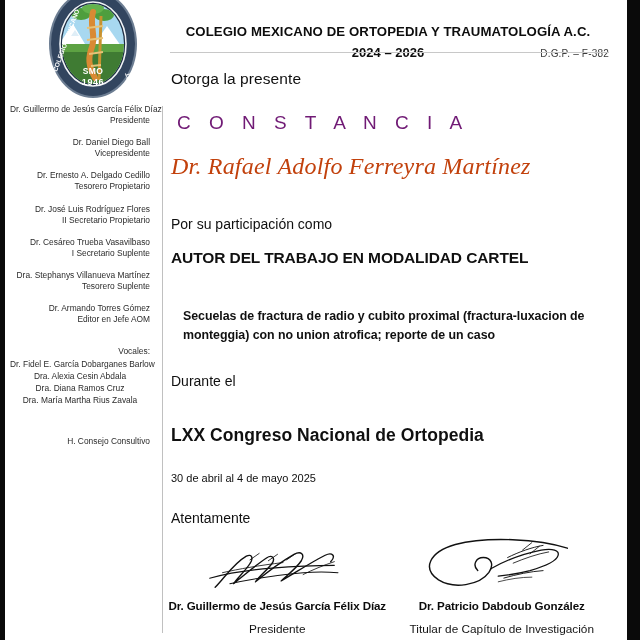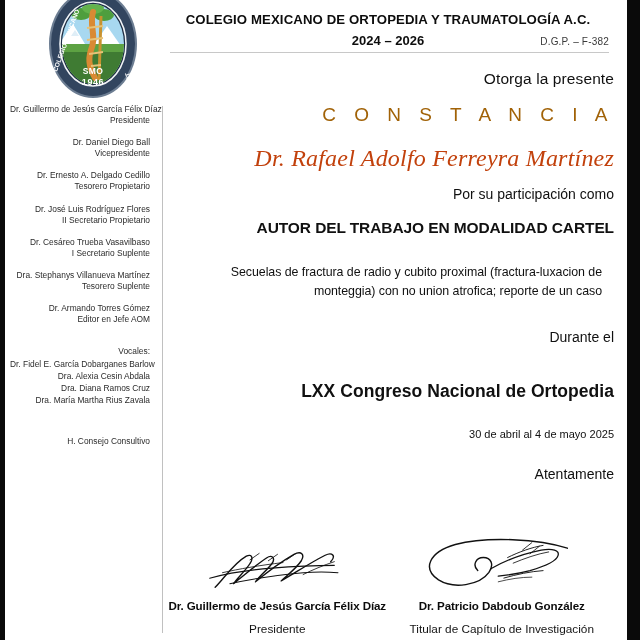--- a/index.html
+++ b/index.html
@@ -38,21 +38,21 @@
     position: absolute;
     left: 36px;
     top: -12px;
     width: 104px;
     height: 112px;
   }
   .header-text {
     position: absolute;
     left: 152px;
     right: 8px;
-    top: 12px;
+    top: 24px;
     text-align: center;
   }
   .org-name {
     font-size: 13.2px;
     font-weight: bold;
     letter-spacing: 0.1px;
     color: #0d0d0d;
     white-space: nowrap;
   }
   .term-row {
@@ -100,79 +100,79 @@
     white-space: nowrap;
   }
   .sidebar .ro {
     font-size: 8.4px;
     color: #2b2b2b;
     line-height: 1.32;
     white-space: nowrap;
   }
   .vocales-wrap { margin-top: 20px; }
   .vocales-title { font-size: 8.4px; color: #2b2b2b; line-height: 1.45; }
-  .vocales-wrap .nm { line-height: 1.45; }
+  .vocales-wrap .nm { line-height: 1.45; text-align: center; }
   .consejo {
     margin-top: 30px;
     font-size: 8.4px;
     color: #2b2b2b;
   }
   .v-divider {
     position: absolute;
     left: 157px;
     top: 106px;
     width: 1px;
     height: 527px;
     background: #c0c0c0;
   }
 
   
   .body-main {
     position: absolute;
     left: 166px;
     right: 13px;
     top: 60px;
-    text-align: right;
+    text-align: left;
     color: #101010;
   }
   .line-otorga {
     font-size: 15.5px;
     font-weight: 400;
     margin-top: 10px;
     letter-spacing: 0.1px;
   }
   .line-constancia {
     font-size: 19px;
     letter-spacing: 6.5px;
-    margin-top: 16px;
+    margin-top: 24px;
     padding-left: 6px;
-    color: #a16207;
+    color: #701a75;
   }
   .line-name {
     font-family: "Liberation Serif", serif;
     font-style: italic;
     font-size: 24px;
     margin-top: 19px;
     color: #c2410c;
     letter-spacing: 0.2px;
   }
   .line-porsu {
     font-size: 14px;
-    margin-top: 14px;
+    margin-top: 36px;
   }
   .line-role {
     font-size: 15.5px;
     font-weight: bold;
     margin-top: 17px;
     letter-spacing: -0.1px;
   }
   .line-work {
     font-size: 12.4px;
-    font-weight: normal;
-    margin-top: 26px;
+    font-weight: bold;
+    margin-top: 40px;
     line-height: 1.5;
     padding: 0 12px;
     letter-spacing: -0.05px;
   }
   .line-durante {
     font-size: 14px;
     margin-top: 29px;
   }
   .line-congress {
     font-size: 17.5px;

